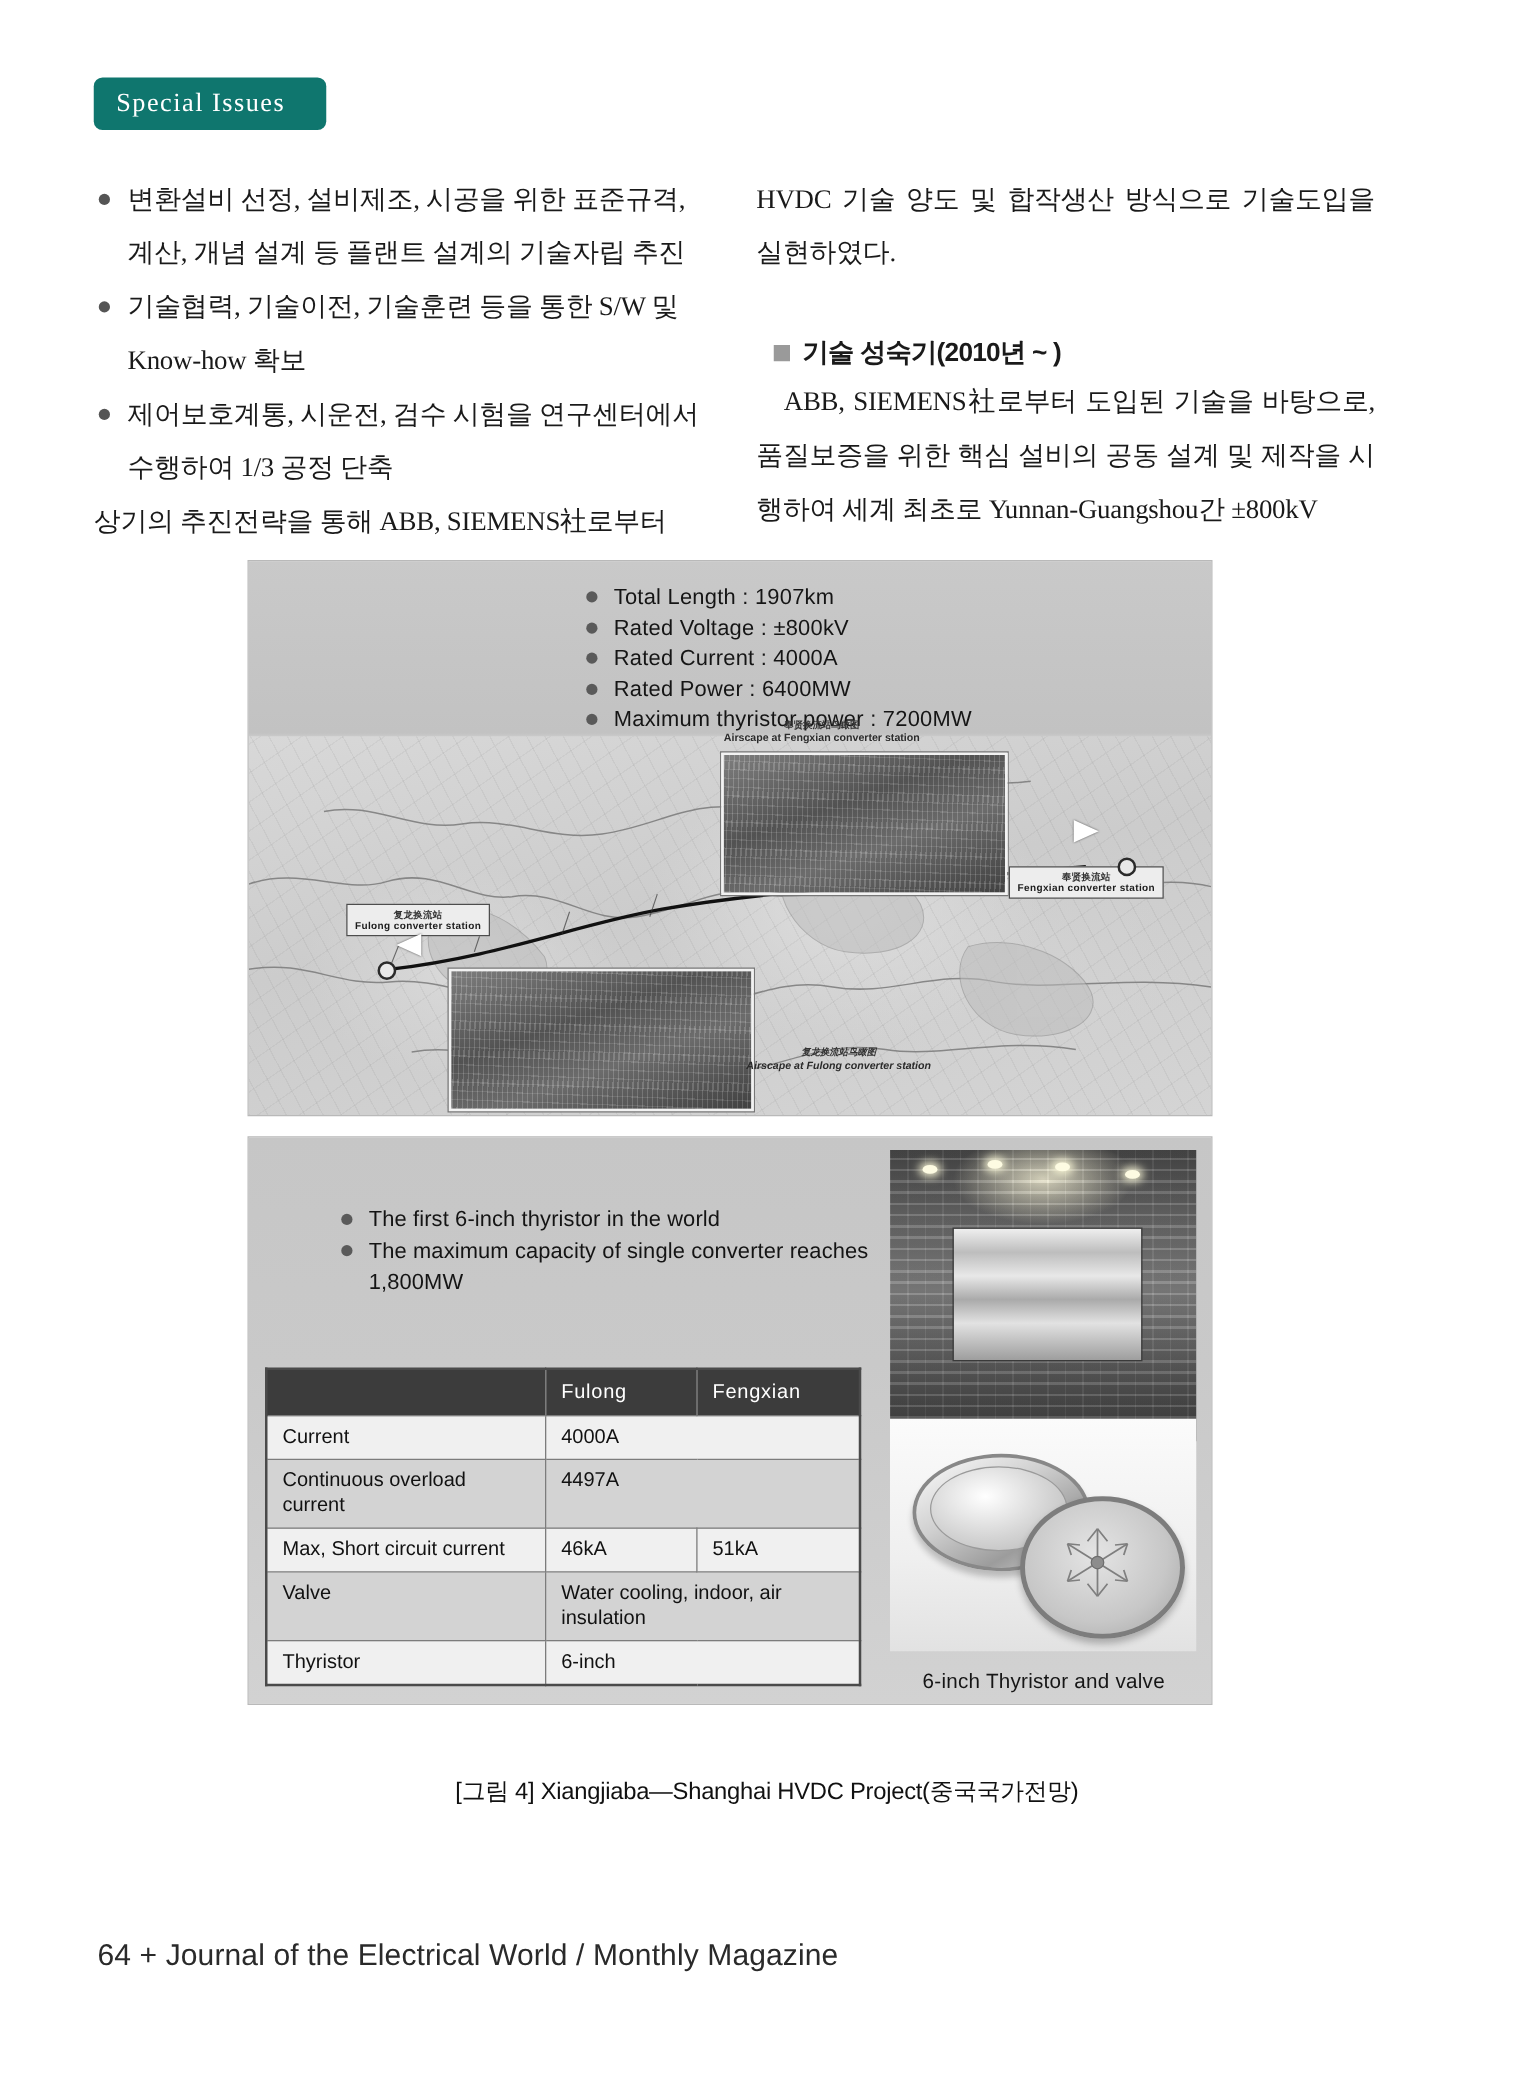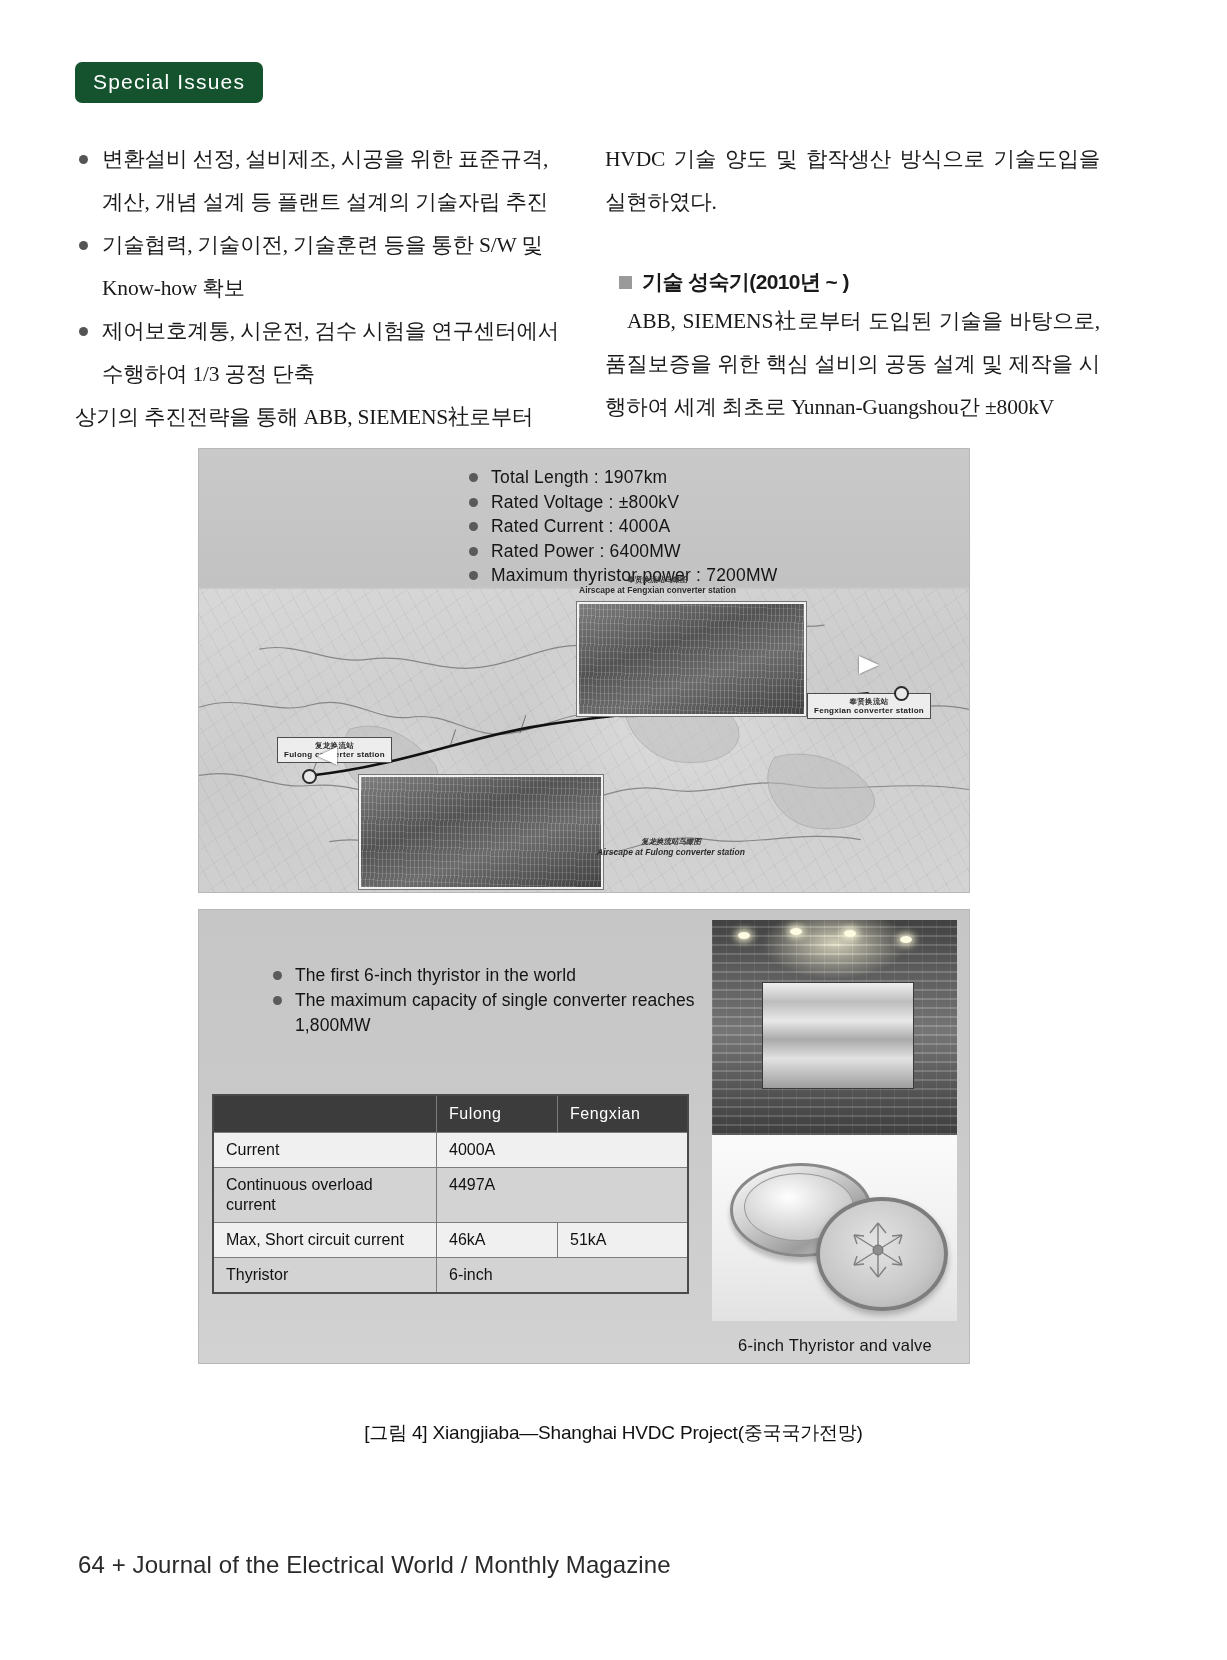--- a/index.html
+++ b/index.html
@@ -17,26 +17,26 @@
   }
 
   
   .page-header {
     position: absolute;
     top: 62px;
     left: 75px;
   }
   .badge {
     display: inline-block;
-    background: #14532d;
+    background: #0f766e;
     color: #ffffff;
-    font-family: Liberation Sans, sans-serif;
+    font-family: Liberation Serif, serif;
     font-size: 21px;
     letter-spacing: 1.2px;
-    padding: 8px 18px 9px 18px;
+    padding: 8px 33px 9px 18px;
     border-radius: 7px;
   }
 
   
   .columns {
     position: absolute;
     top: 138px;
     left: 75px;
     width: 1075px;
     display: flex;
@@ -197,21 +197,21 @@
     font-family: "Liberation Sans", sans-serif;
     font-size: 8px;
     font-weight: bold;
     line-height: 9px;
     color: #1c1c1c;
     padding: 3px 6px;
     letter-spacing: 0.3px;
     text-align: center;
     white-space: nowrap;
   }
-  .label-fulong { left: 78px; top: 148px; }
+  .label-fulong { left: 78px; top: 134px; }
   .label-fengxian { left: 608px; top: 104px; }
   .cn-line { color: #333; font-size: 7.5px; }
 
   .map-caption {
     position: absolute;
     font-family: "Liberation Sans", sans-serif;
     font-size: 8.5px;
     color: #2b2b2b;
     font-weight: bold;
     line-height: 10px;
@@ -544,20 +544,24 @@
         <tr>
           <td class="col-label">Continuous overload current</td>
           <td colspan="2">4497A</td>
         </tr>
         <tr>
           <td class="col-label">Max, Short circuit current</td>
           <td class="col-a">46kA</td>
           <td class="col-b">51kA</td>
         </tr>
         <tr>
+          <td class="col-label">Valve</td>
+          <td colspan="2">Water cooling, indoor, air insulation</td>
+        </tr>
+        <tr>
           <td class="col-label">Thyristor</td>
           <td colspan="2">6-inch</td>
         </tr>
       </tbody>
     </table>
 
     <div class="valve-photo">
       <div class="lamp" style="left:26px; top:12px;"></div>
       <div class="lamp" style="left:78px; top:8px;"></div>
       <div class="lamp" style="left:132px; top:10px;"></div>

